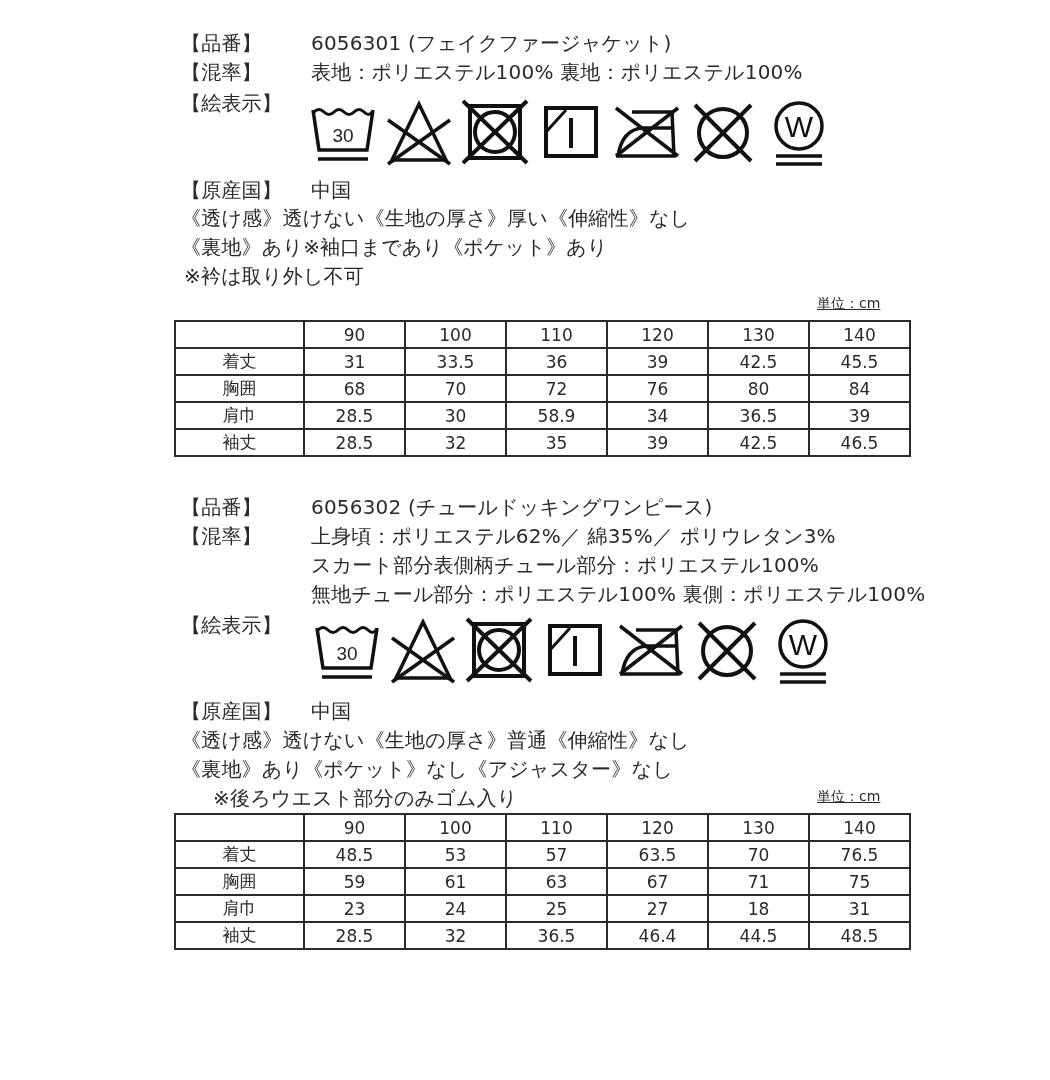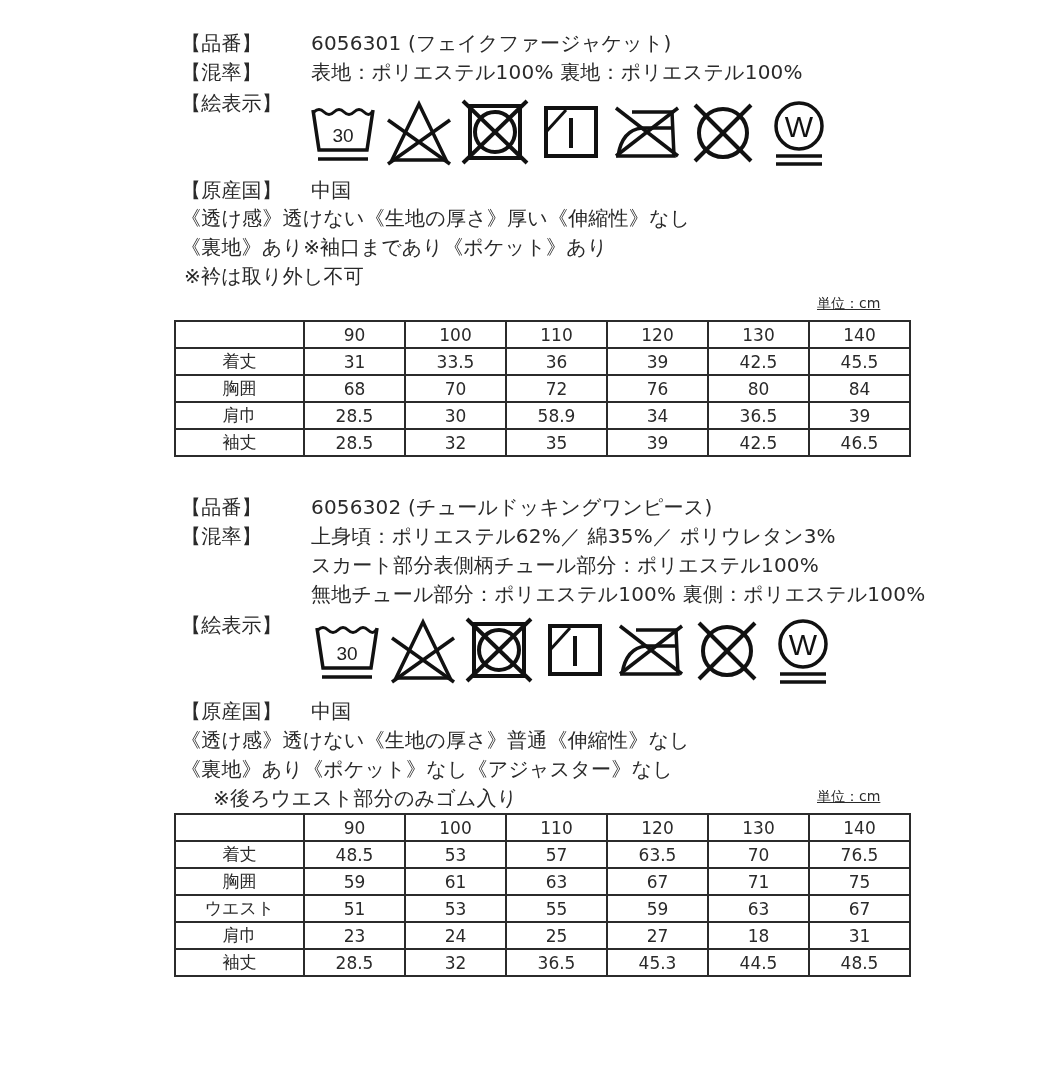--- a/index.html
+++ b/index.html
@@ -249,41 +249,32 @@
     <tr>
       <td>胸囲</td>
       <td>59</td>
       <td>61</td>
       <td>63</td>
       <td>67</td>
       <td>71</td>
       <td>75</td>
     </tr>
     <tr>
-      <td>ウエスト</td>
-      <td>51</td>
-      <td>53</td>
-      <td>55</td>
-      <td>59</td>
-      <td>63</td>
-      <td>67</td>
-    </tr>
-    <tr>
       <td>肩巾</td>
       <td>23</td>
       <td>24</td>
       <td>25</td>
       <td>27</td>
       <td>18</td>
       <td>31</td>
     </tr>
     <tr>
       <td>袖丈</td>
       <td>28.5</td>
       <td>32</td>
       <td>36.5</td>
-      <td>45.3</td>
+      <td>46.4</td>
       <td>44.5</td>
       <td>48.5</td>
     </tr>
   </tbody>
     </table>
 </div>
 
 </body></html>

